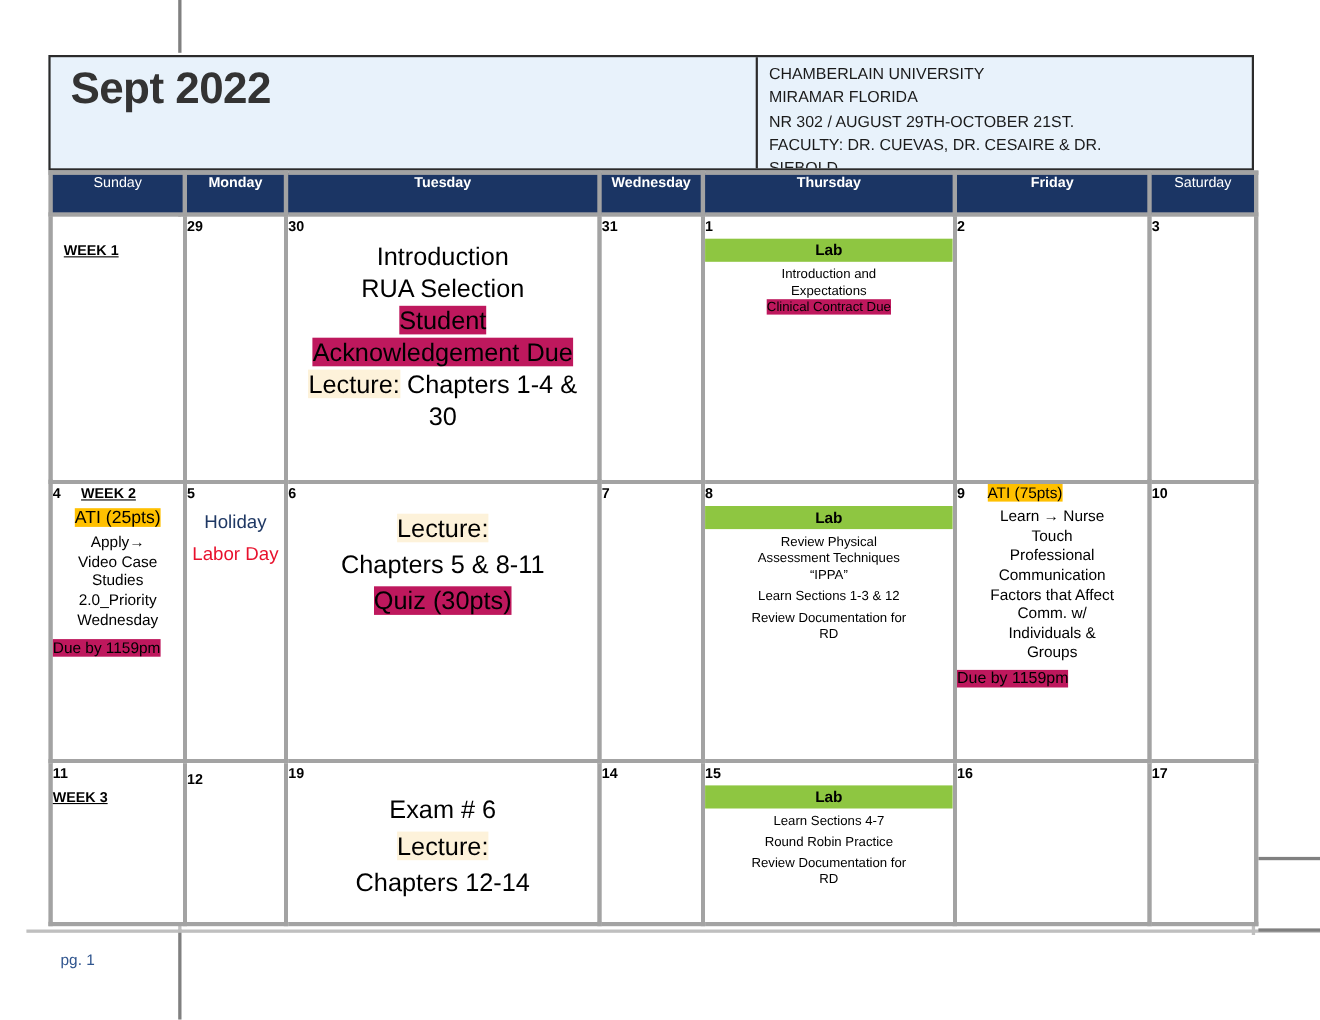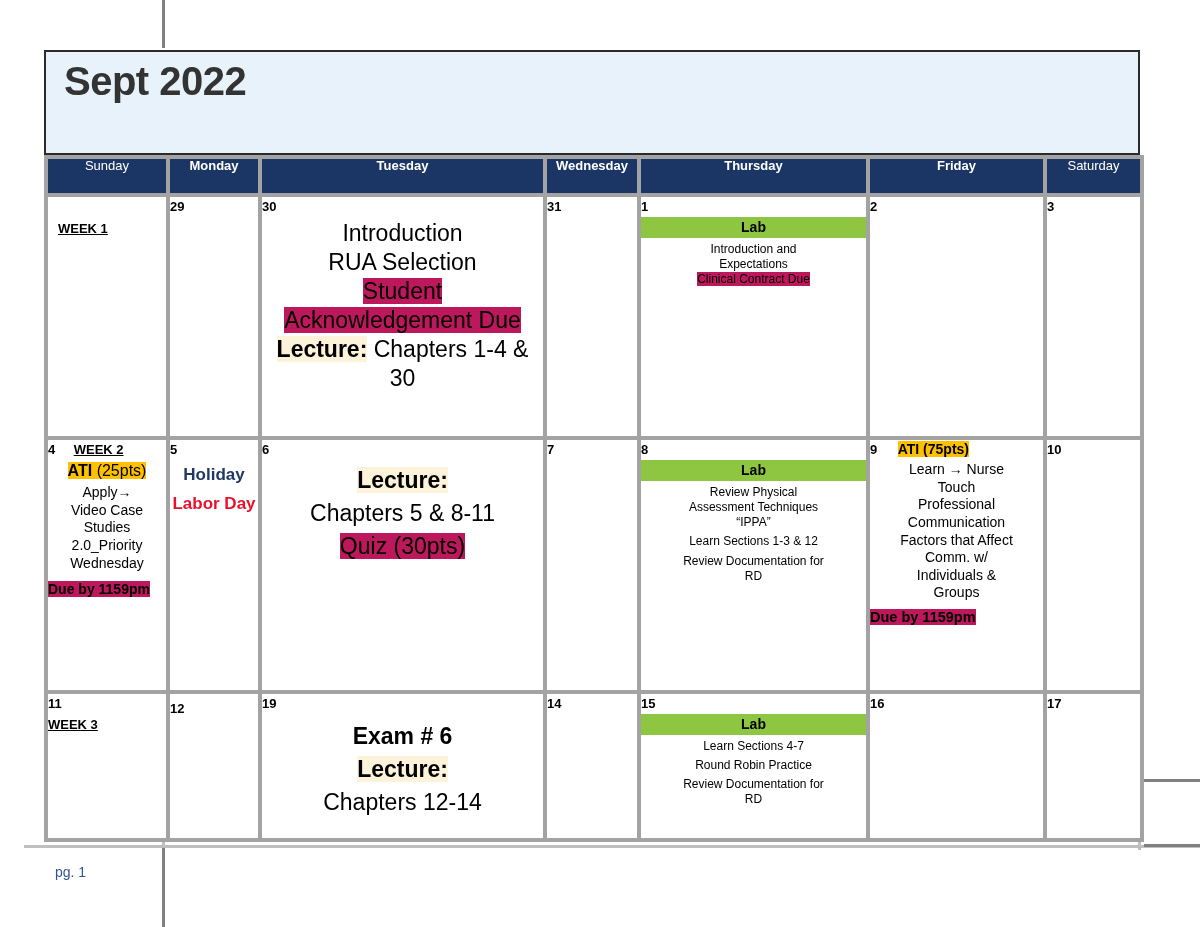--- a/index.html
+++ b/index.html
@@ -105,21 +105,21 @@
     padding:2px 0 3px;
     margin:2px 0 4px;
     line-height:1.15;
   }
 
   
   .t-sm .ln{font-size:12px;}
   .t-xl .ln{font-size:23px;}
   .t-xs .ln{font-size:14px;}
 
-  .b{font-weight:bold;}
+  .b{font-weight:normal;}
   .navy{color:#1f3864;}
   .red{color:#e8112d;}
 
   .pgnum{
     position:absolute;left:55px;top:864px;
     font-size:14px;color:#31568f;
   }
 </style>
 </head>
 <body>
@@ -130,20 +130,27 @@
 <div class="guide-h-light" style="left:24px;top:845px;width:1176px;"></div>
 <div class="guide-h" style="left:1144px;top:779px;width:56px;"></div>
 <div class="guide-h" style="left:1144px;top:844px;width:56px;"></div>
 <div class="guide-v-light" style="left:1138px;top:740px;height:110px;"></div>
 
 <div class="doc">
 
   <div class="cal-header">
     <div class="cal-title">
       <span>Sept 2022</span>
+    </div>
+    <div class="cal-meta">
+      <div>CHAMBERLAIN UNIVERSITY</div>
+      <div>MIRAMAR FLORIDA</div>
+      <div>NR 302 / AUGUST 29TH-OCTOBER 21ST.</div>
+      <div>FACULTY: DR. CUEVAS, DR. CESAIRE &amp; DR.</div>
+      <div>SIEBOLD</div>
     </div>
   </div>
 
   <table class="cal">
     <colgroup>
       <col style="width:122px">
         <col style="width:92px">
         <col style="width:285px">
       <col style="width:94px">
         <col style="width:229px">

